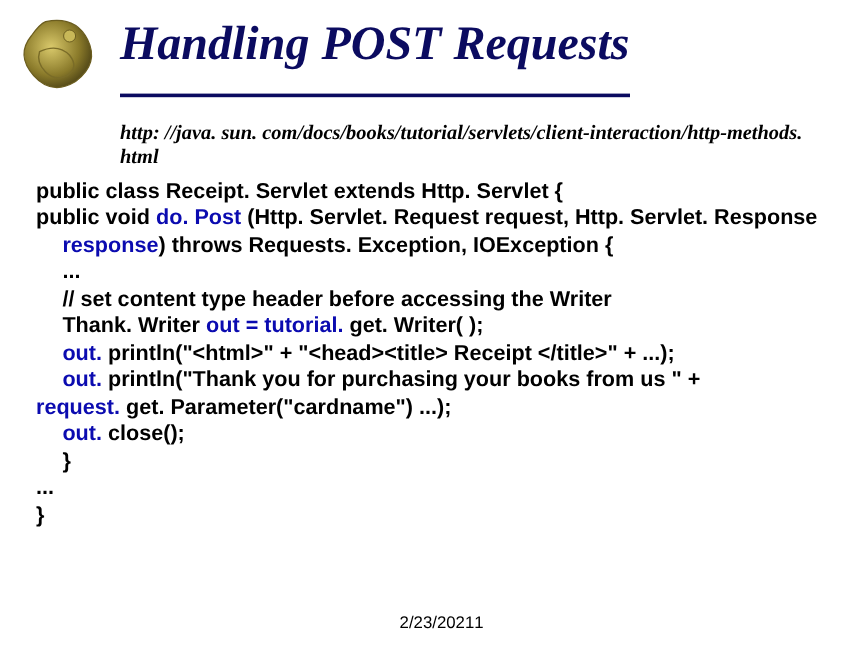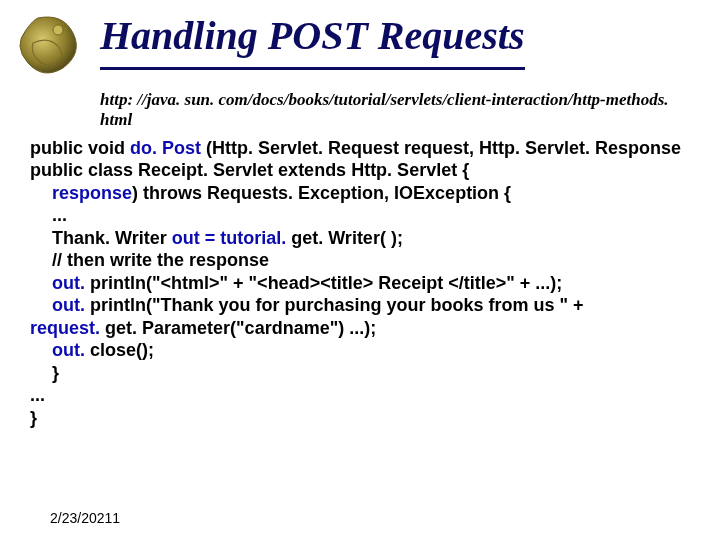--- a/index.html
+++ b/index.html
@@ -29,21 +29,21 @@
   .title {
     font-family: "Times New Roman", serif;
     font-weight: bold;
     font-style: italic;
     font-size: 40px;
     color: #0b0b60;
     margin-left: 70px;
     margin-top: 2px;
     border-bottom: 3px solid #0b0b60;
     display: inline-block;
-    padding-bottom: 8px;
+    padding-bottom: 19px;
   }
   .url {
     font-family: "Times New Roman", serif;
     font-weight: bold;
     font-style: italic;
     font-size: 17px;
     color: #000;
     margin-left: 70px;
     margin-top: 20px;
     line-height: 1.2;
@@ -61,21 +61,21 @@
   .code .l2 { margin-left: 22px; }
   .blue { color: #0b0bb0; }
   .footer {
     position: absolute;
     bottom: 14px;
     left: 50px;
     right: 34px;
     font-size: 14px;
     color: #000;
     display: flex;
-    justify-content: flex-start;
+    justify-content: center;
   }
 </style>
 </head>
 <body>
 
 <div class="slide">
 
   <svg class="decoration" viewBox="0 0 80 80">
     <defs>
       <radialGradient id="g1" cx="40%" cy="40%" r="60%">
@@ -87,32 +87,32 @@
     <path d="M30 10 Q55 5 65 25 Q75 45 55 60 Q35 72 20 55 Q5 38 18 22 Q25 12 30 10 Z" fill="url(#g1)" stroke="#6b5d1f" stroke-width="1"></path>
     <path d="M25 35 Q40 28 50 38 Q58 48 48 55 Q38 60 30 52 Q22 44 25 35 Z" fill="none" stroke="#7a6c28" stroke-width="1.2"></path>
     <circle cx="50" cy="22" r="5" fill="#c8b858" stroke="#6b5d1f" stroke-width="0.8"></circle>
   </svg>
 
   <div class="title">Handling POST Requests</div>
 
   <div class="url">http: //java. sun. com/docs/books/tutorial/servlets/client-interaction/http-methods. html</div>
 
   <div class="code">
+    <div class="l1">public class Receipt. Servlet extends Http. Servlet {</div>
     <div class="l1">
       <span>public void </span><span class="blue">do. Post</span><span> (Http. Servlet. Request request, Http. Servlet. Response </span>
     </div>
-    <div class="l1">public class Receipt. Servlet extends Http. Servlet {</div>
     <div class="l2">
       <span class="blue">response</span><span>) throws Requests. Exception, IOException {</span>
     </div>
     <div class="l2">...</div>
+    <div class="l2">// set content type header before accessing the Writer</div>
     <div class="l2">
       <span>Thank. Writer </span><span class="blue">out = tutorial.</span><span> get. Writer( );</span>
     </div>
-    <div class="l2">// then write the response</div>
     <div class="l2">
       <span class="blue">out.</span><span> println("&lt;html&gt;" + "&lt;head&gt;&lt;title&gt; Receipt &lt;/title&gt;" + ...);</span>
     </div>
     <div class="l2">
       <span class="blue">out.</span><span> println("Thank you for purchasing your books from us " + </span>
     </div>
     <div class="l1">
       <span class="blue">request.</span><span> get. Parameter("cardname")  ...);</span>
     </div>
     <div class="l2">

